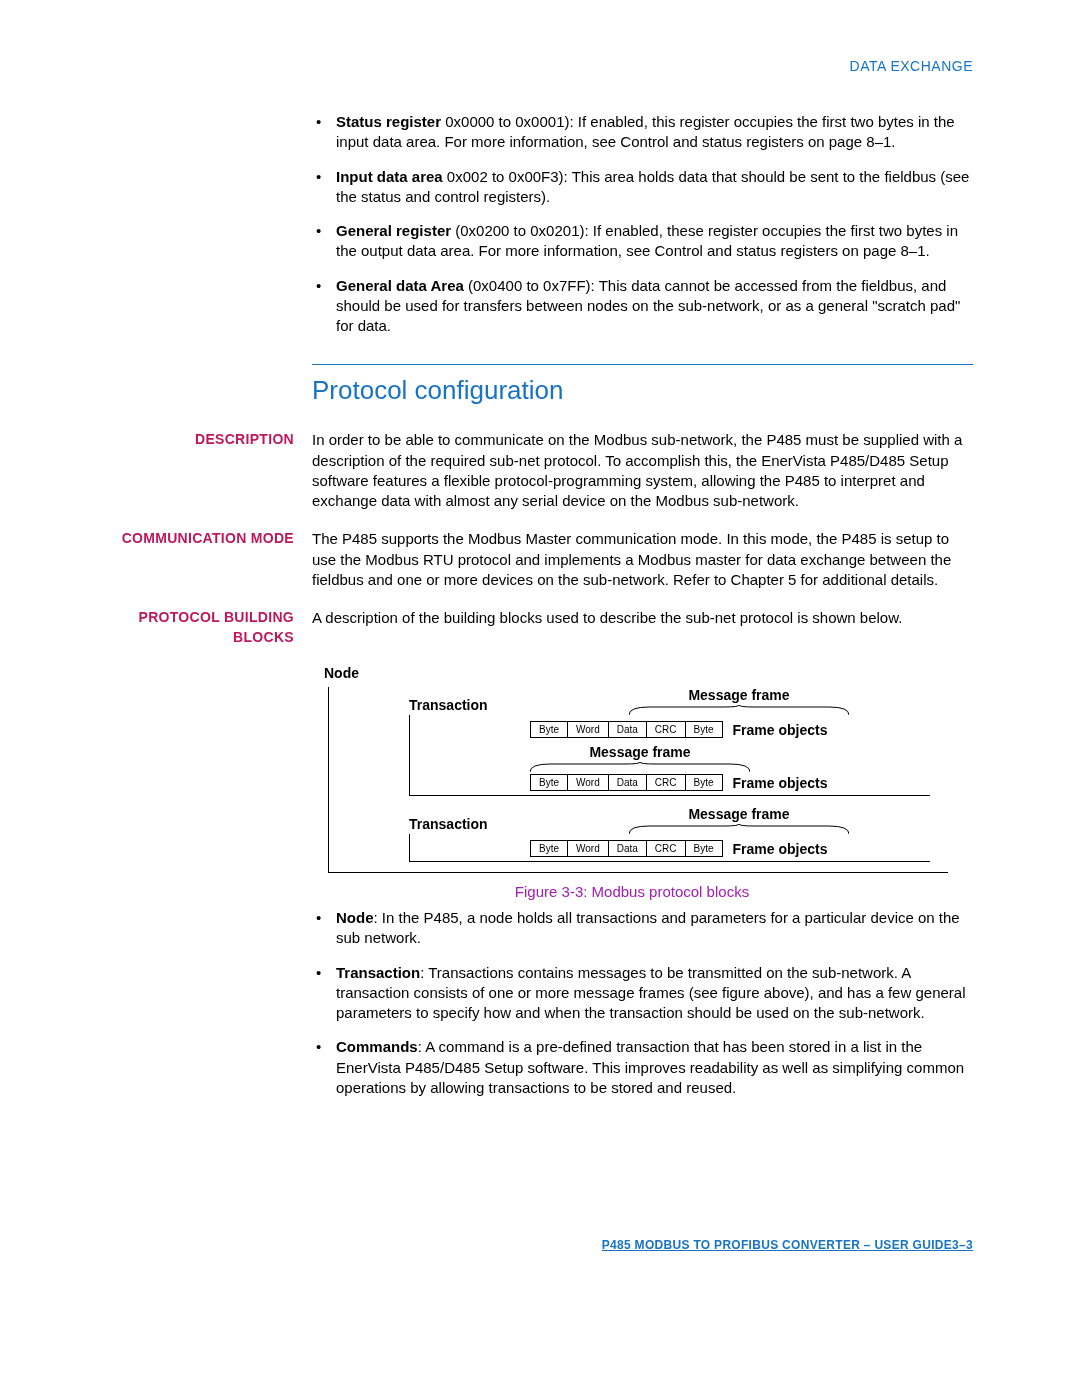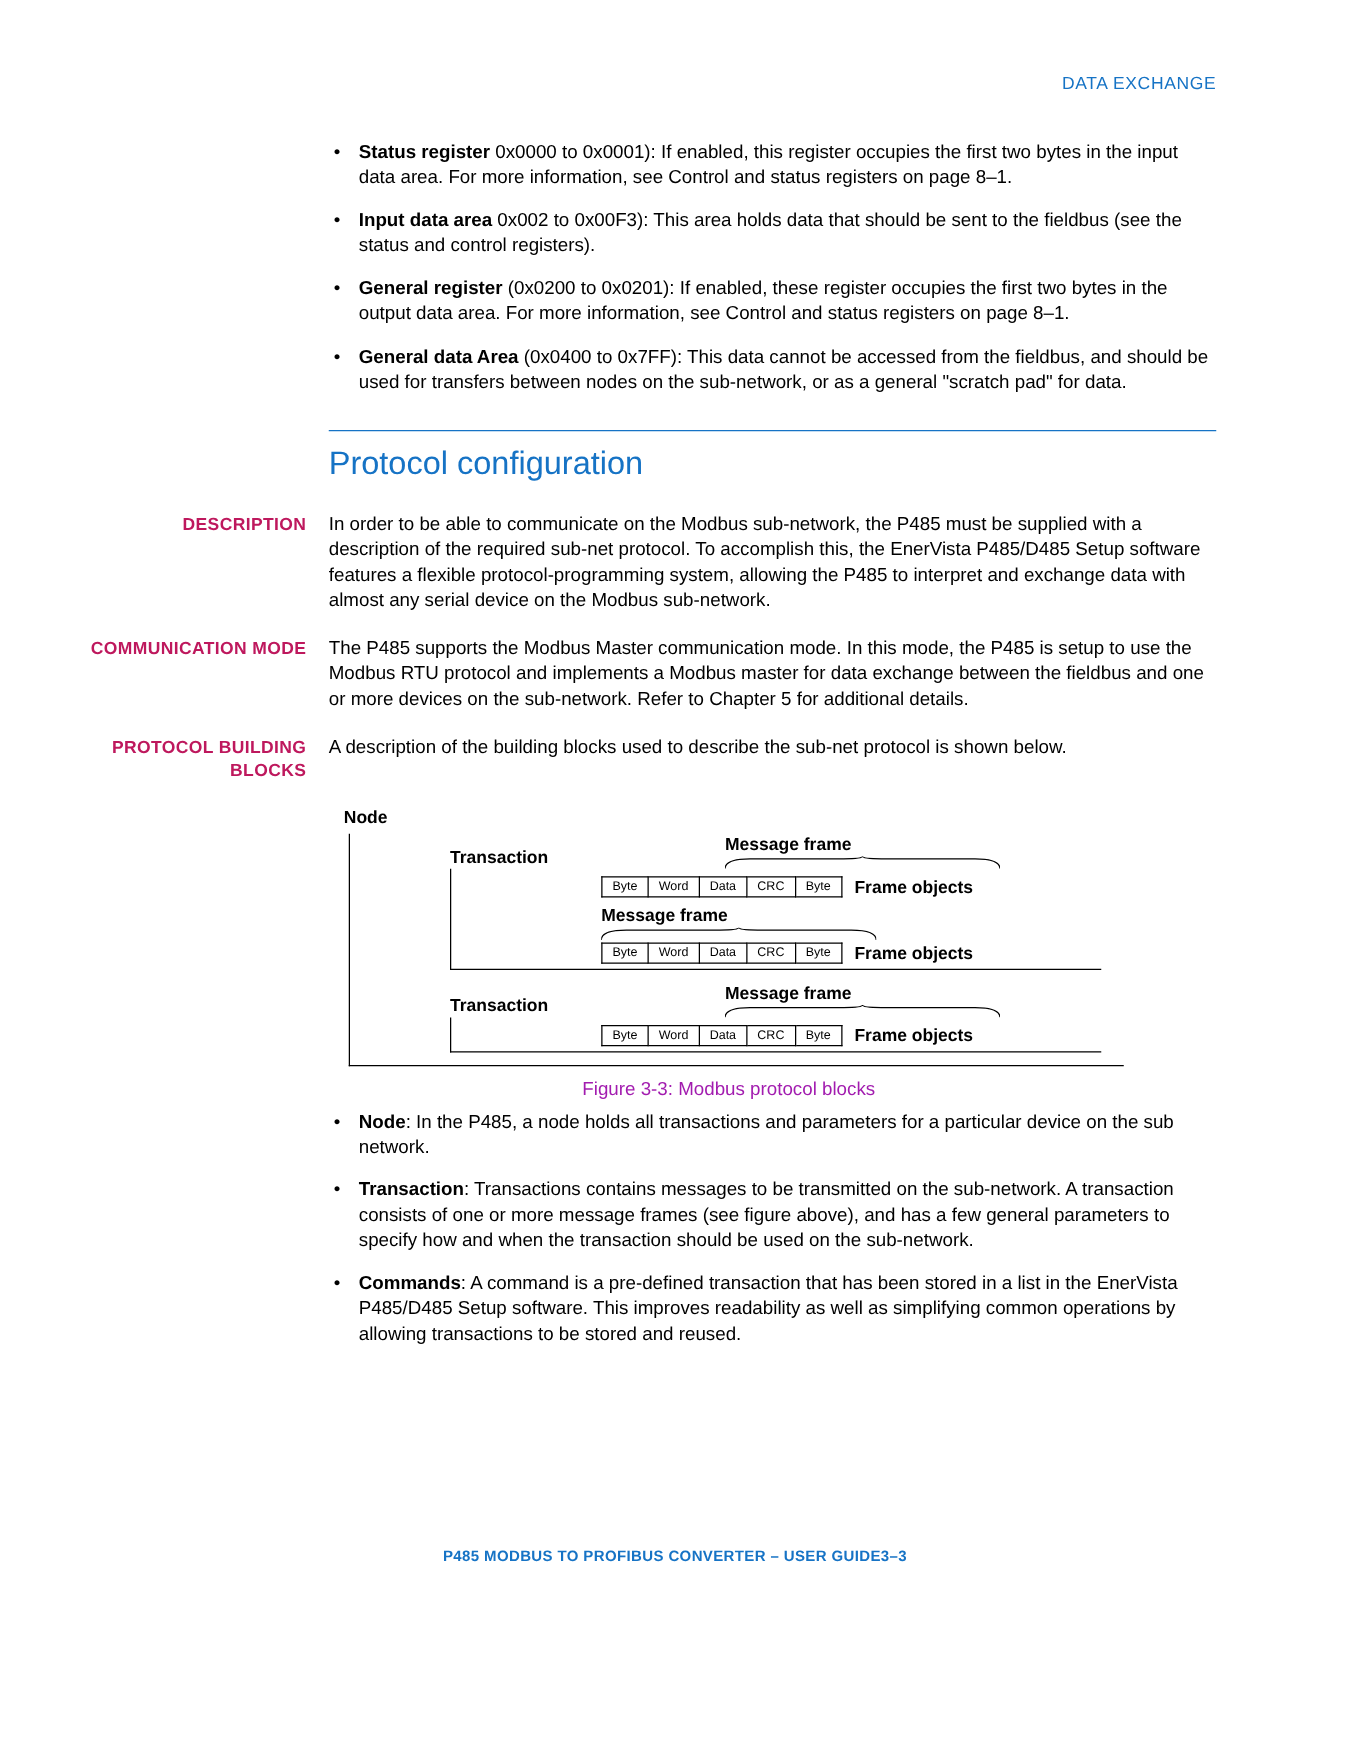--- a/index.html
+++ b/index.html
@@ -7,21 +7,21 @@
     padding: 0;
     background: #fff;
     font-family: Arial, Helvetica, sans-serif;
     color: #000;
   }
   .page {
     width: 1080px;
     height: 1300px;
     position: relative;
     box-sizing: border-box;
-    padding: 58px 107px 0 58px;
+    padding: 58px 107px 0 107px;
   }
   .running-head {
     color: #1673c5;
     font-size: 14px;
     text-align: right;
     letter-spacing: 0.5px;
     margin-bottom: 38px;
   }
   .bullet-list {
     list-style: none;
@@ -94,21 +94,21 @@
     width: 620px;
     box-sizing: border-box;
   }
   .dia-trans-label {
     font-weight: bold;
     margin-left: 80px;
     margin-bottom: 2px;
   }
   .dia-msg-label {
     font-weight: bold;
-    text-align: left;
+    text-align: center;
     width: 220px;
     margin: 0 0 2px 300px;
   }
   .dia-brace {
     width: 220px;
     height: 10px;
     margin: 0 0 0 300px;
     position: relative;
   }
   .dia-brace svg { width: 100%; height: 100%; display:block; }
@@ -148,25 +148,26 @@
     margin: 10px 0 8px 205px;
     width: 640px;
   }
 
   .footer {
     position: absolute;
     bottom: 48px;
     left: 107px;
     right: 107px;
     display: flex;
-    justify-content: center;
+    justify-content: flex-end;
     color: #1673c5;
     font-weight: bold;
     font-size: 12px;
     letter-spacing: 0.3px;
+    text-decoration: underline;
   }
 </style>
 </head>
 <body>
 
 <div class="page">
 
   <div class="running-head">DATA EXCHANGE</div>
 
   <ul class="bullet-list">

